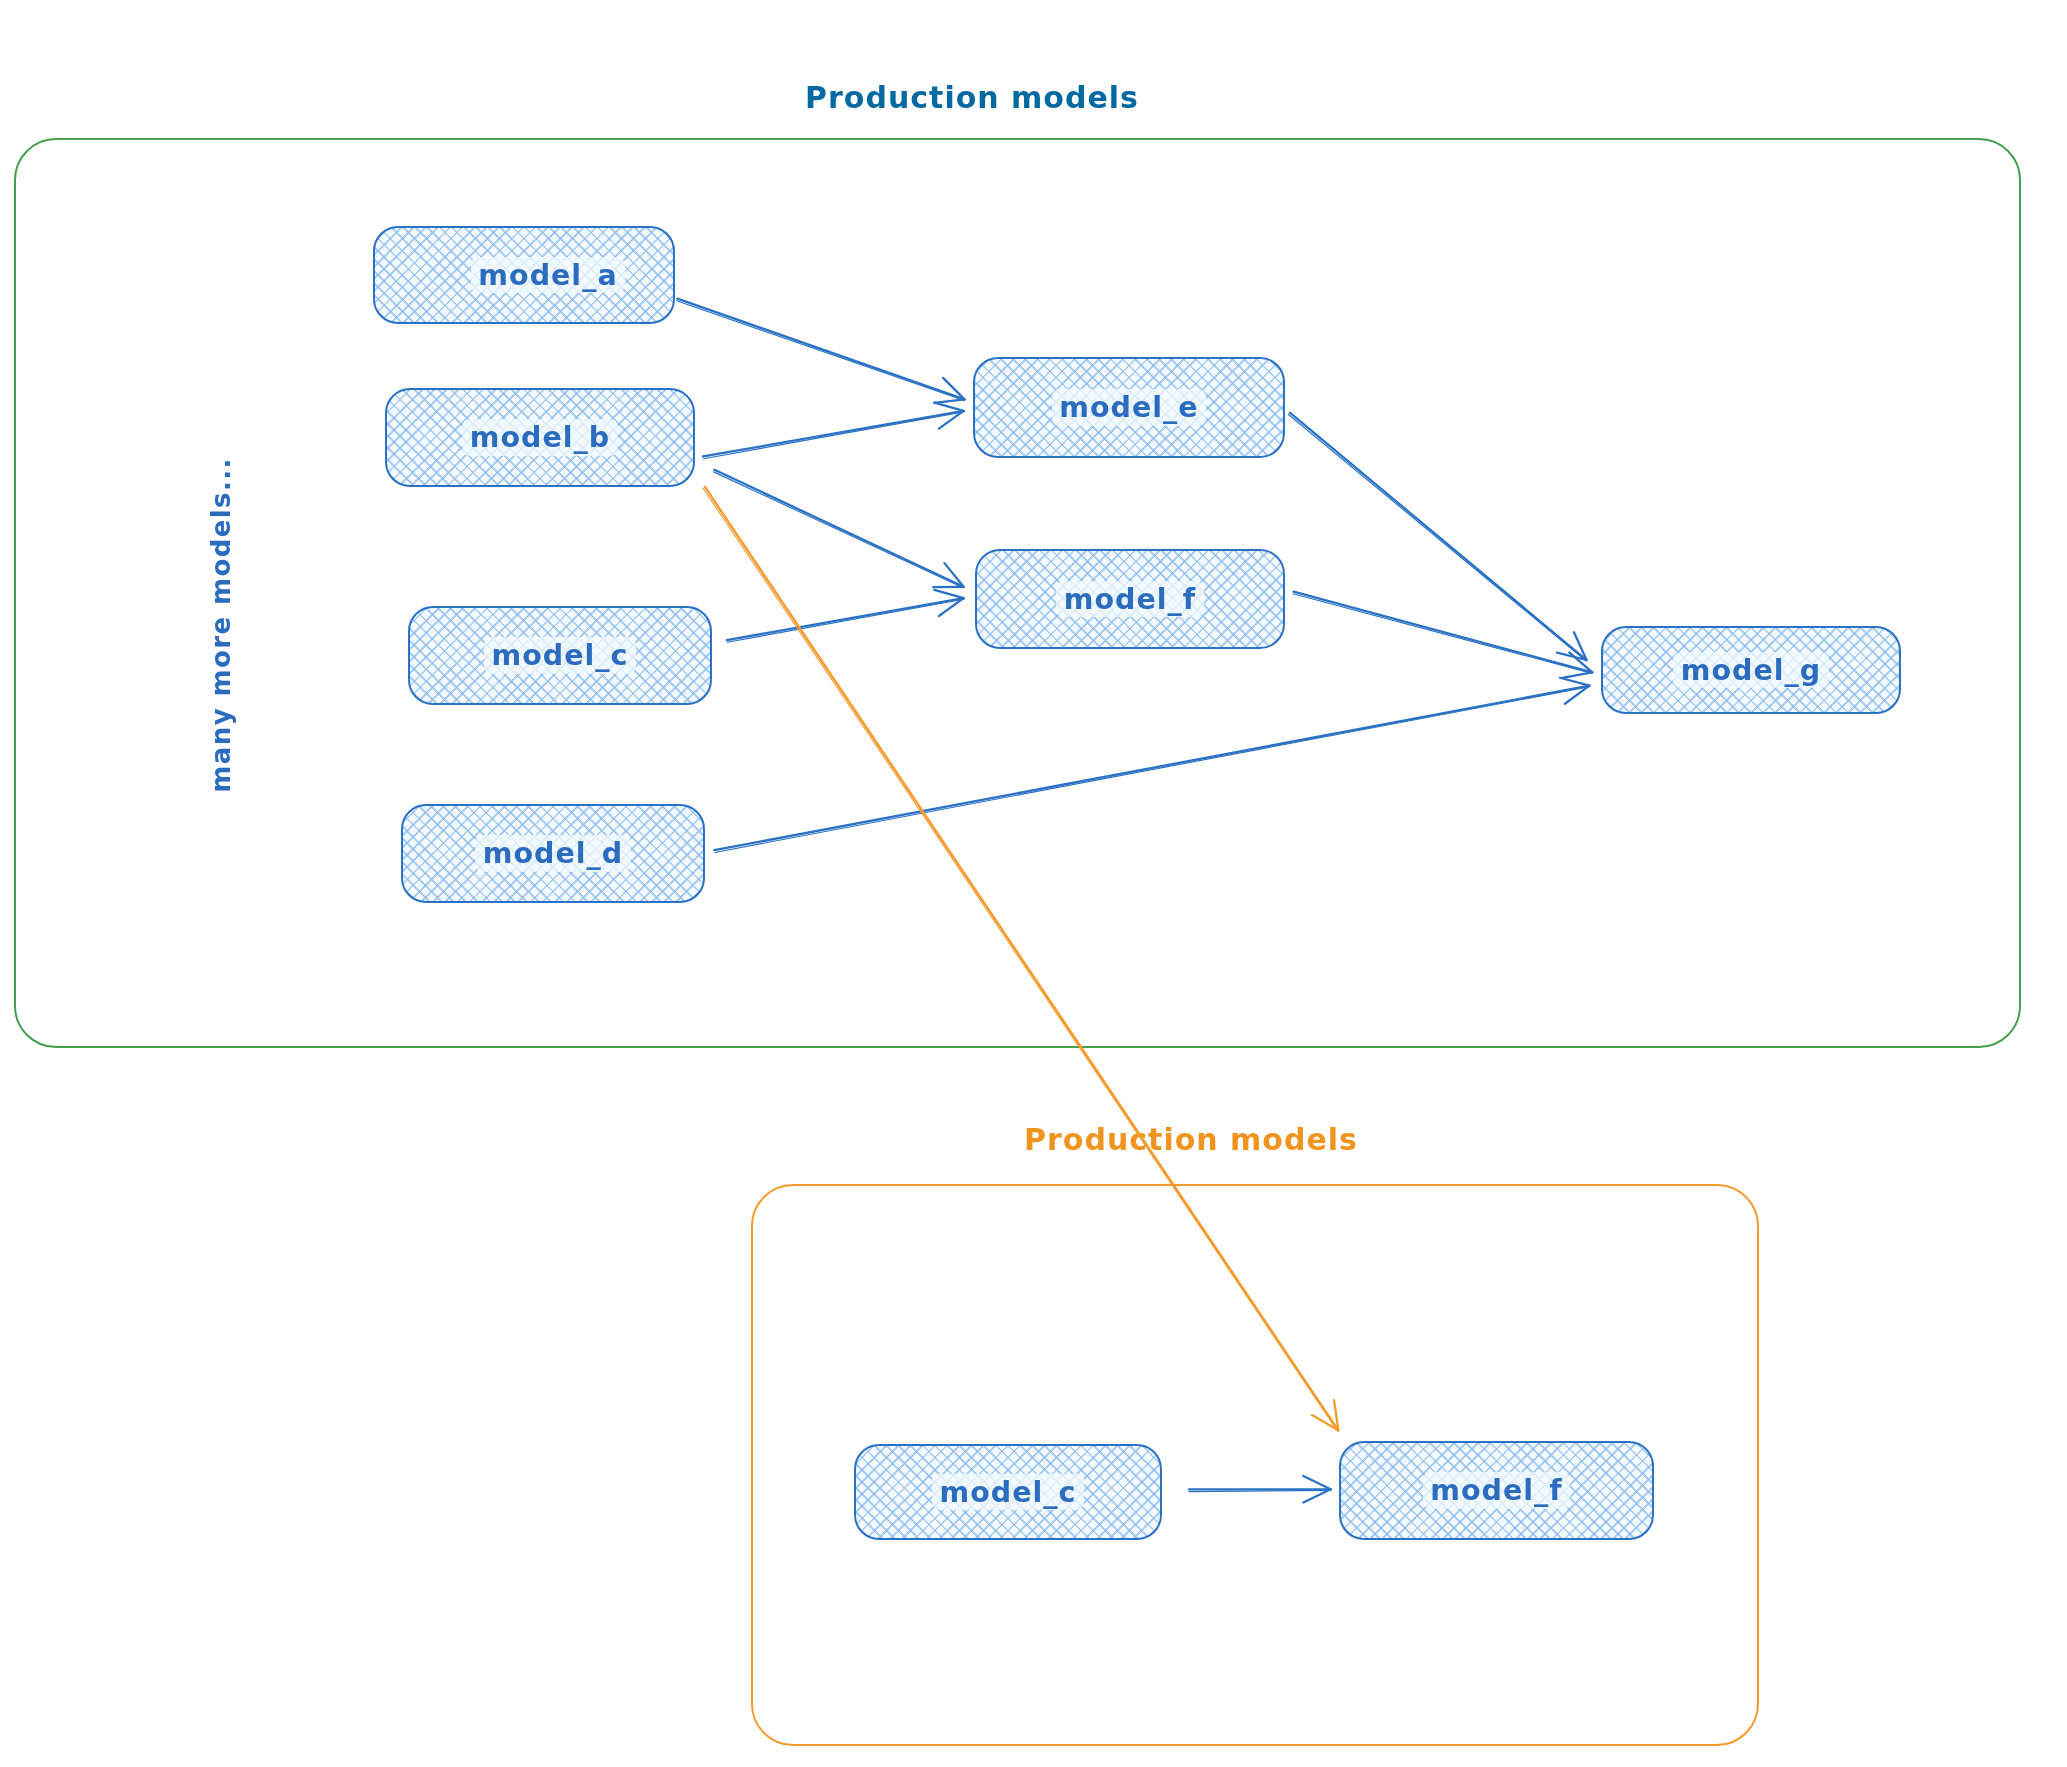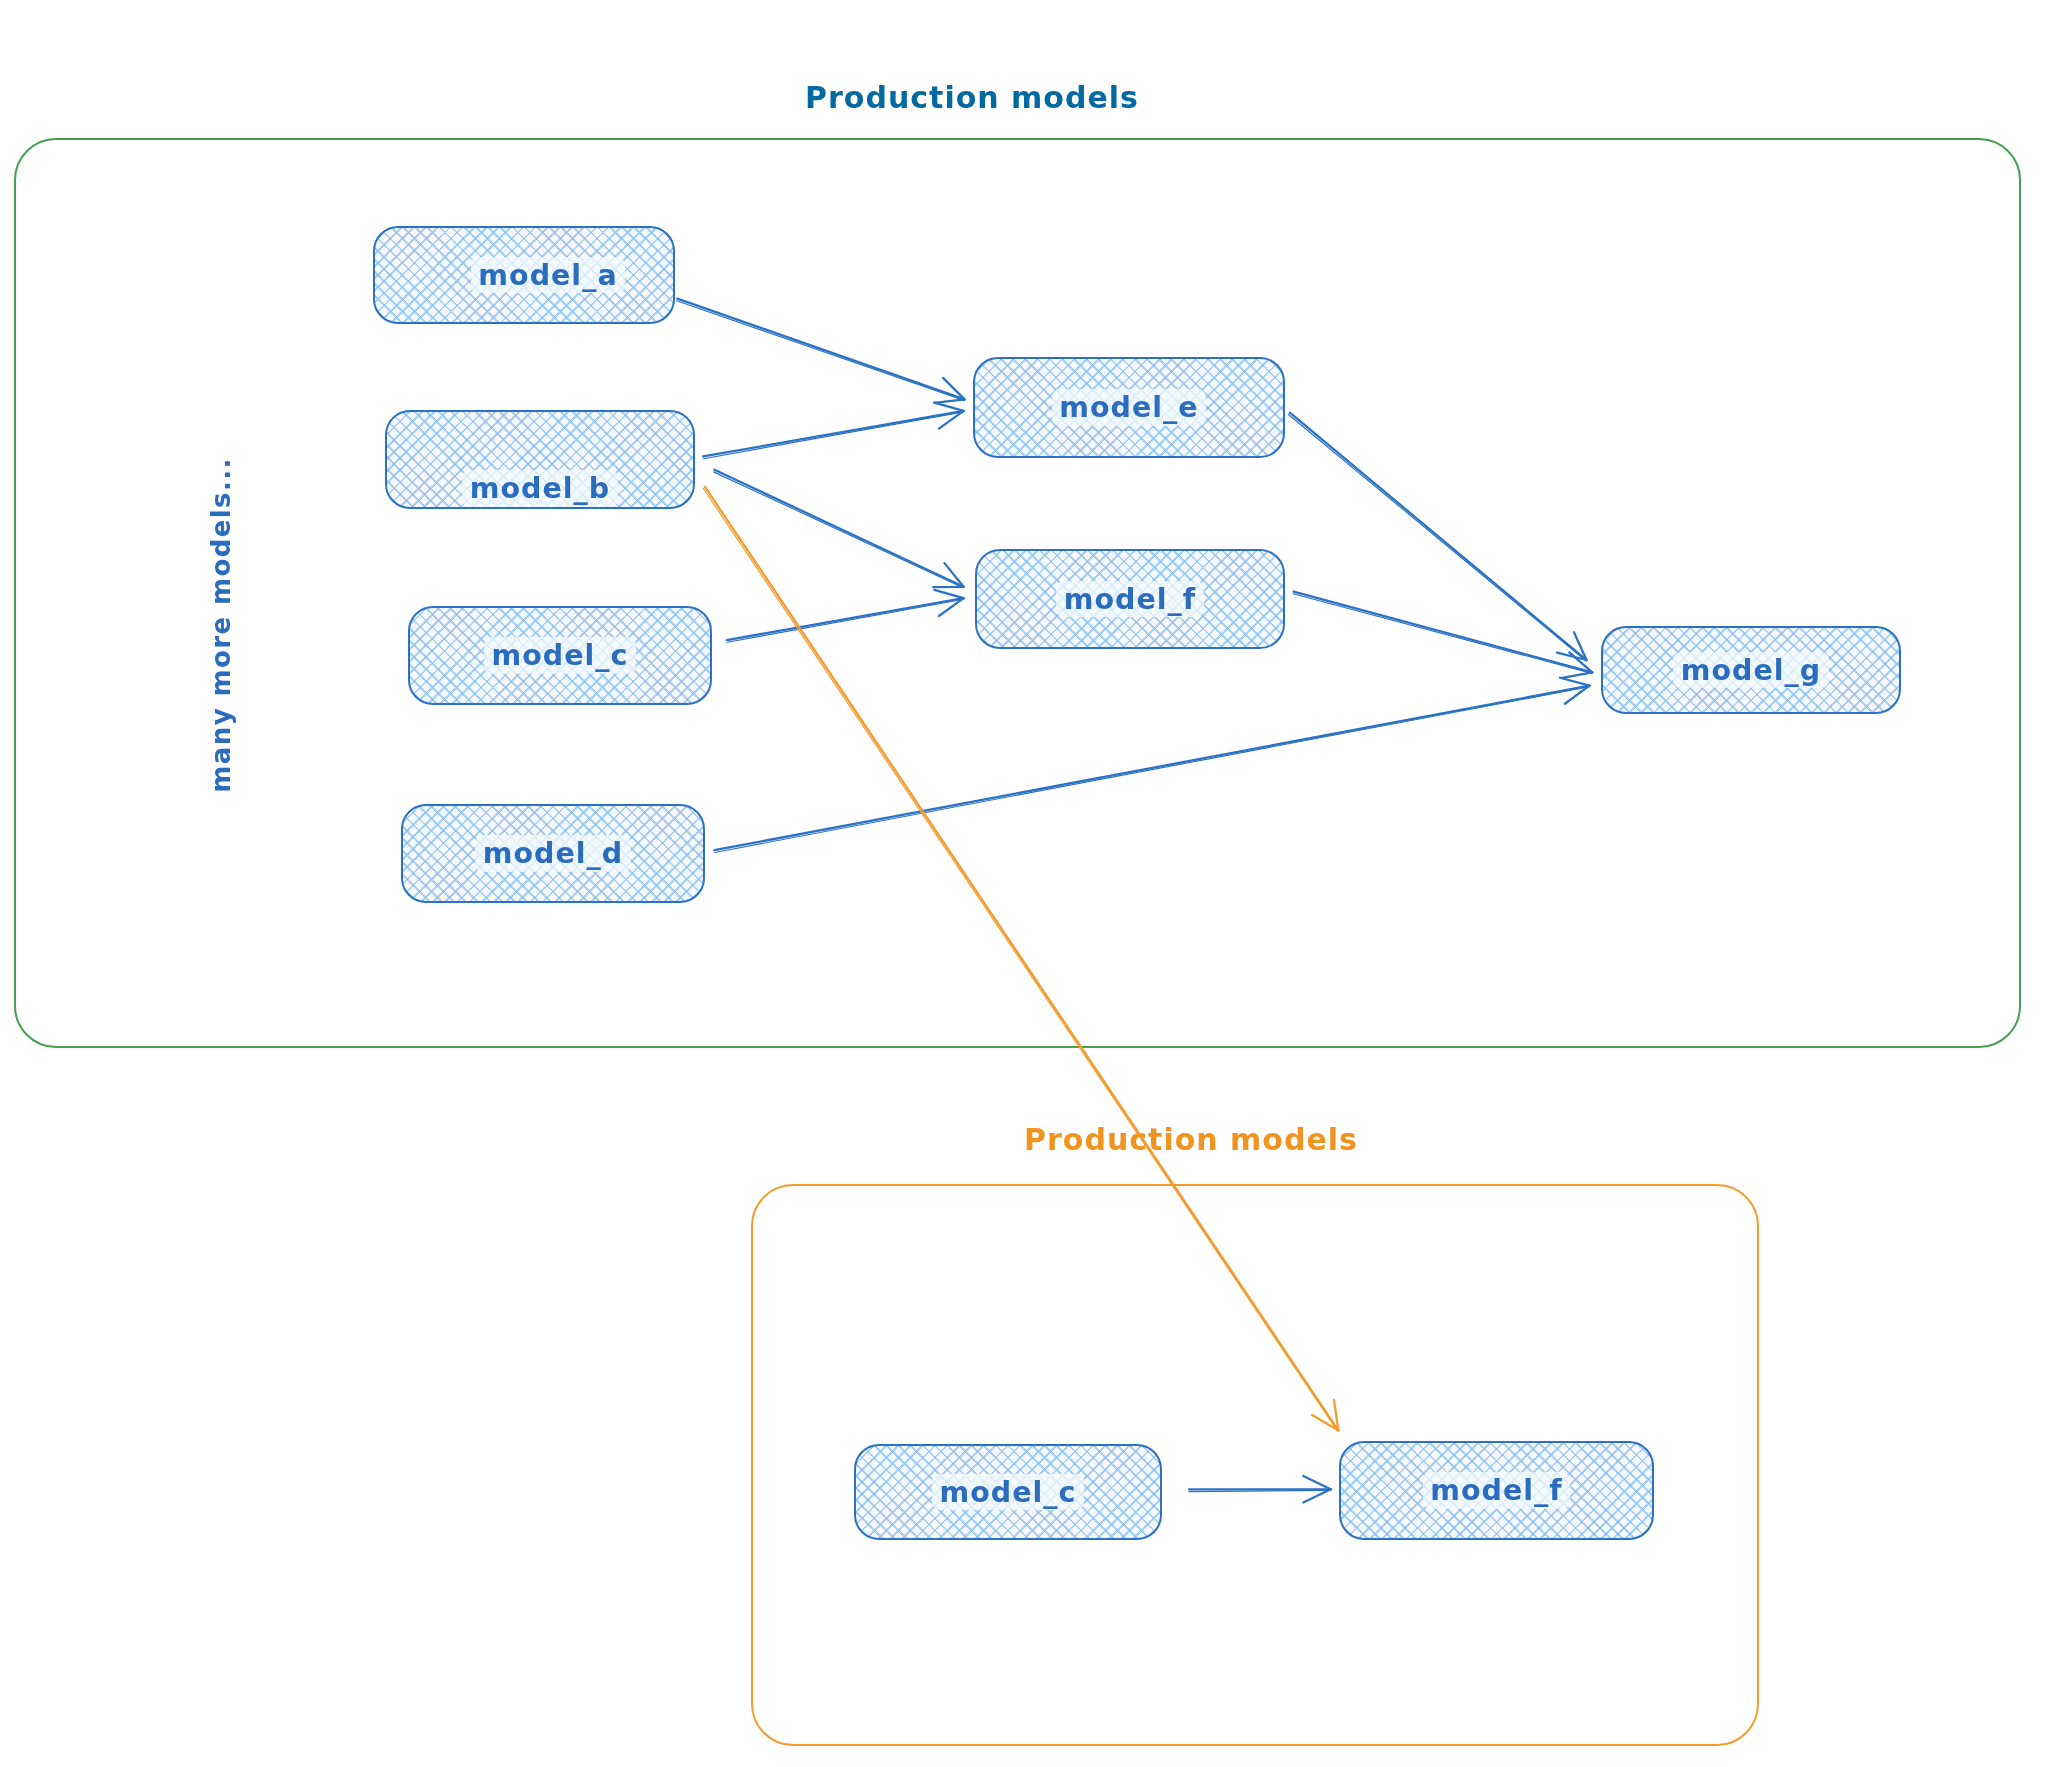--- a/index.html
+++ b/index.html
@@ -56,21 +56,21 @@
     color: #2b6cbf;
     font-size: 28.5px;
     font-weight: 600;
     letter-spacing: 1px;
     background: rgba(243,249,254,0.75);
     padding: 1.9px 7.6px;
     border-radius: 7.6px;
     white-space: nowrap;
   }
   .node.model-a  { left: 373px;  top: 226px;  width: 302px; height: 98px; padding-left: 48px; }
-  .node.model-b  { left: 385px;  top: 410px;  width: 310px; height: 99px; align-items: flex-end; }
+  .node.model-b  { left: 385px;  top: 388px;  width: 310px; height: 99px; }
   .node.model-c  { left: 408px;  top: 606px;  width: 304px; height: 99px; }
   .node.model-d  { left: 401px;  top: 804px;  width: 304px; height: 99px; }
   .node.model-e  { left: 973px; top: 357px;  width: 312px; height: 101px; }
   .node.model-f  { left: 975px; top: 549px;  width: 310px; height: 100px; }
   .node.model-g  { left: 1601px; top: 626px;  width: 300px; height: 88px; }
   .node.dev-model-c { left: 854px;  top: 1444px; width: 308px; height: 96px; }
   .node.dev-model-f { left: 1339px; top: 1441px; width: 315px; height: 99px; }
 
   
   .side-label {

